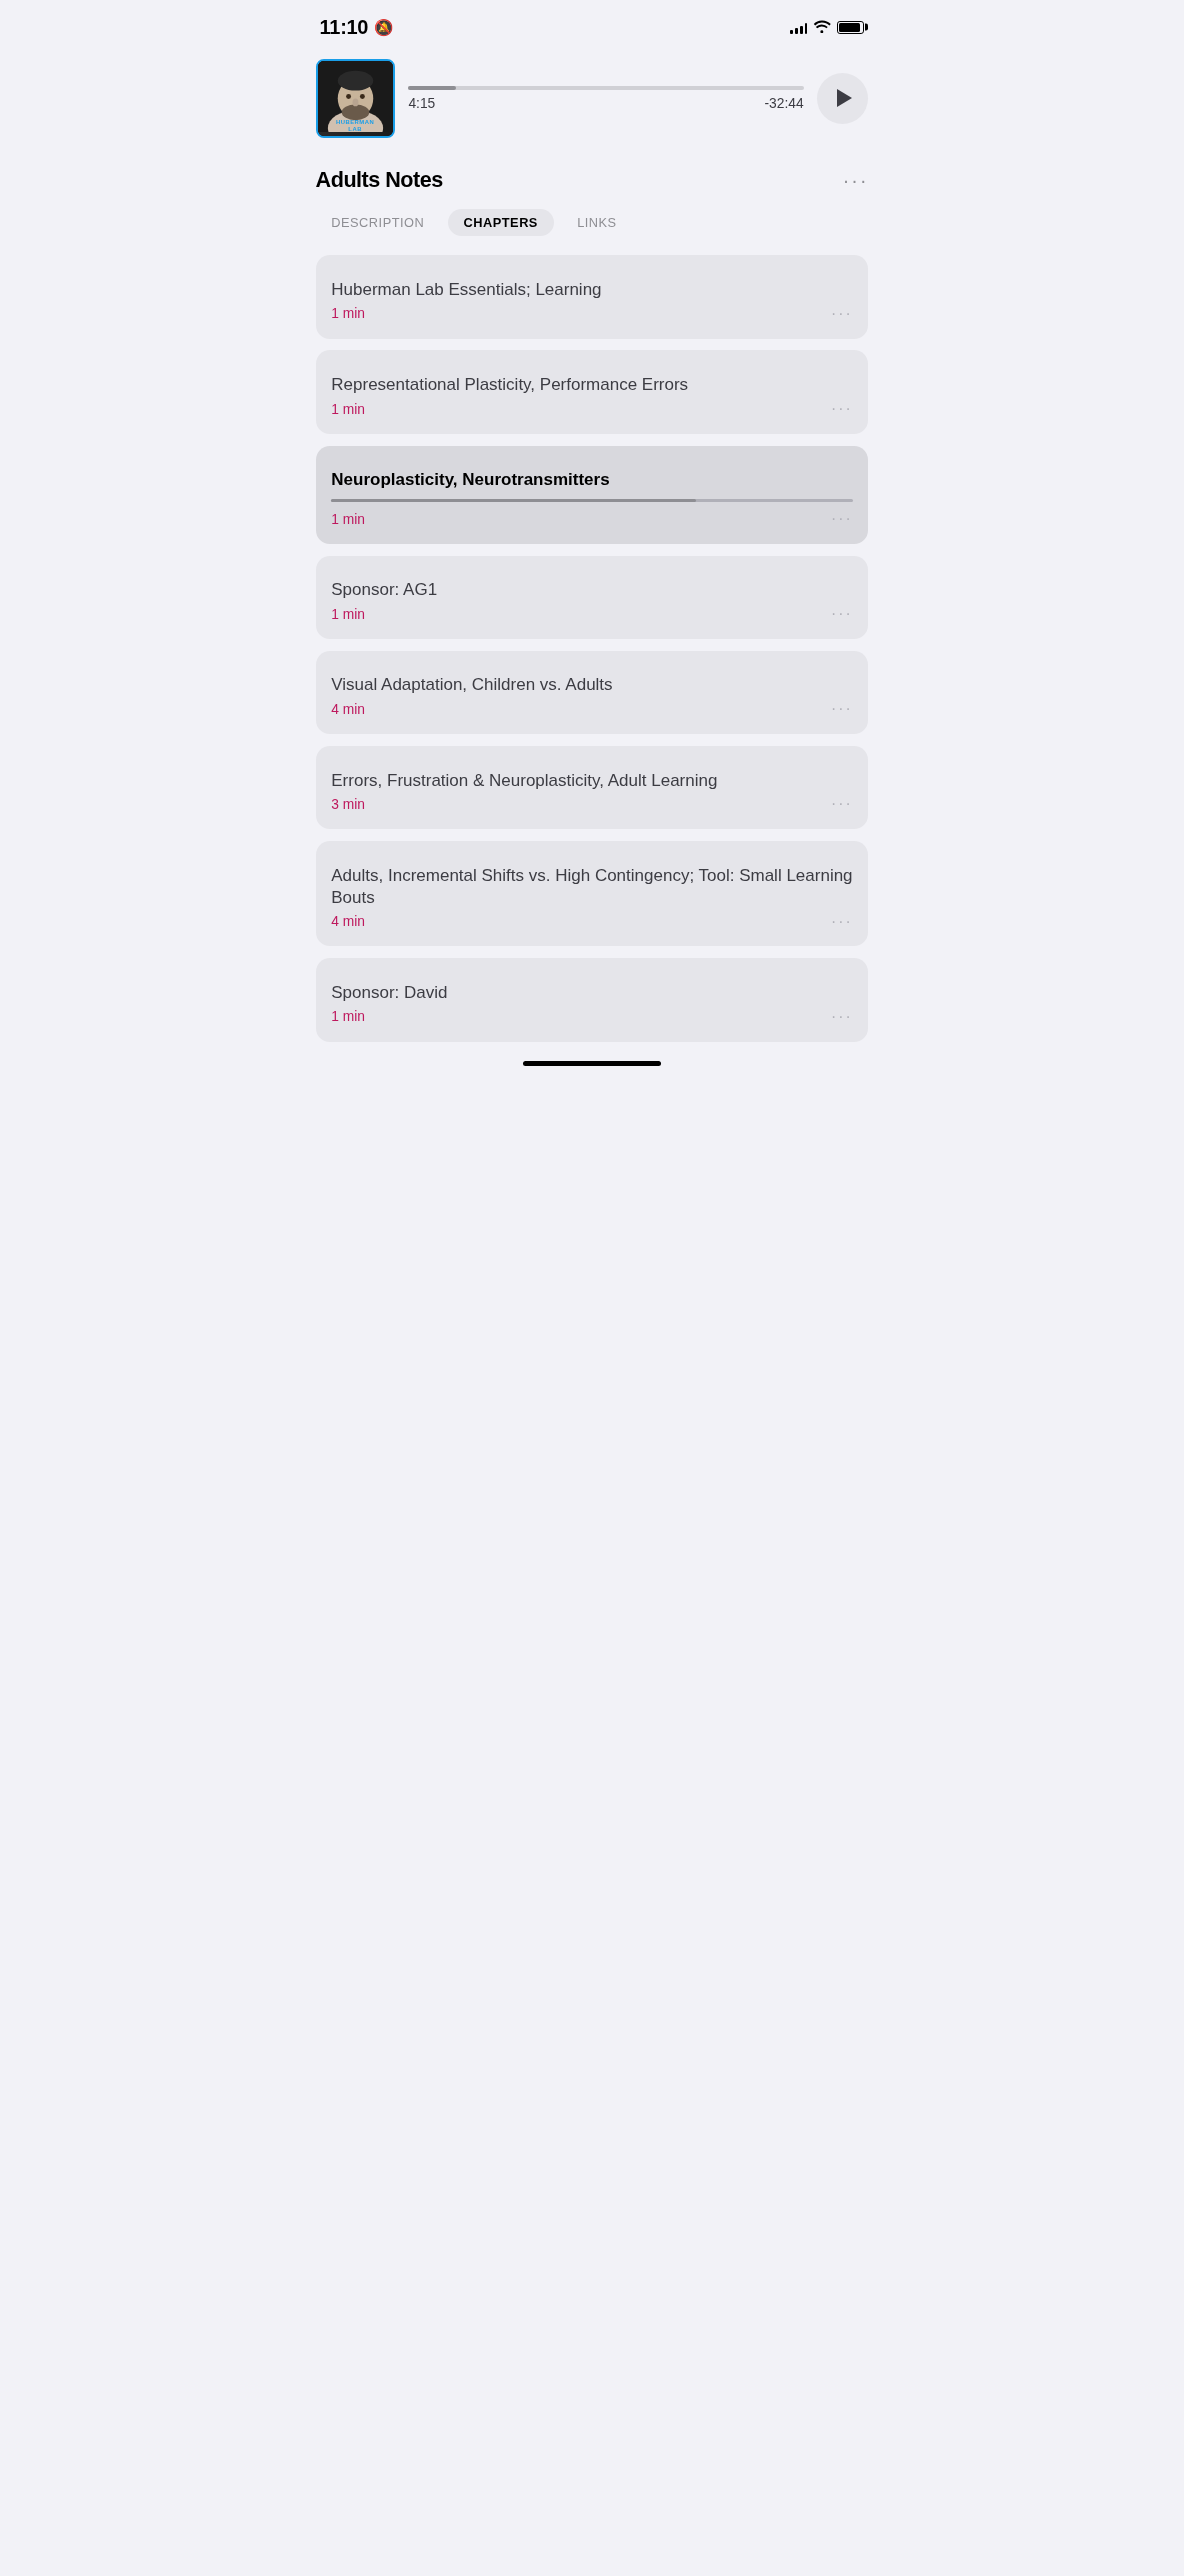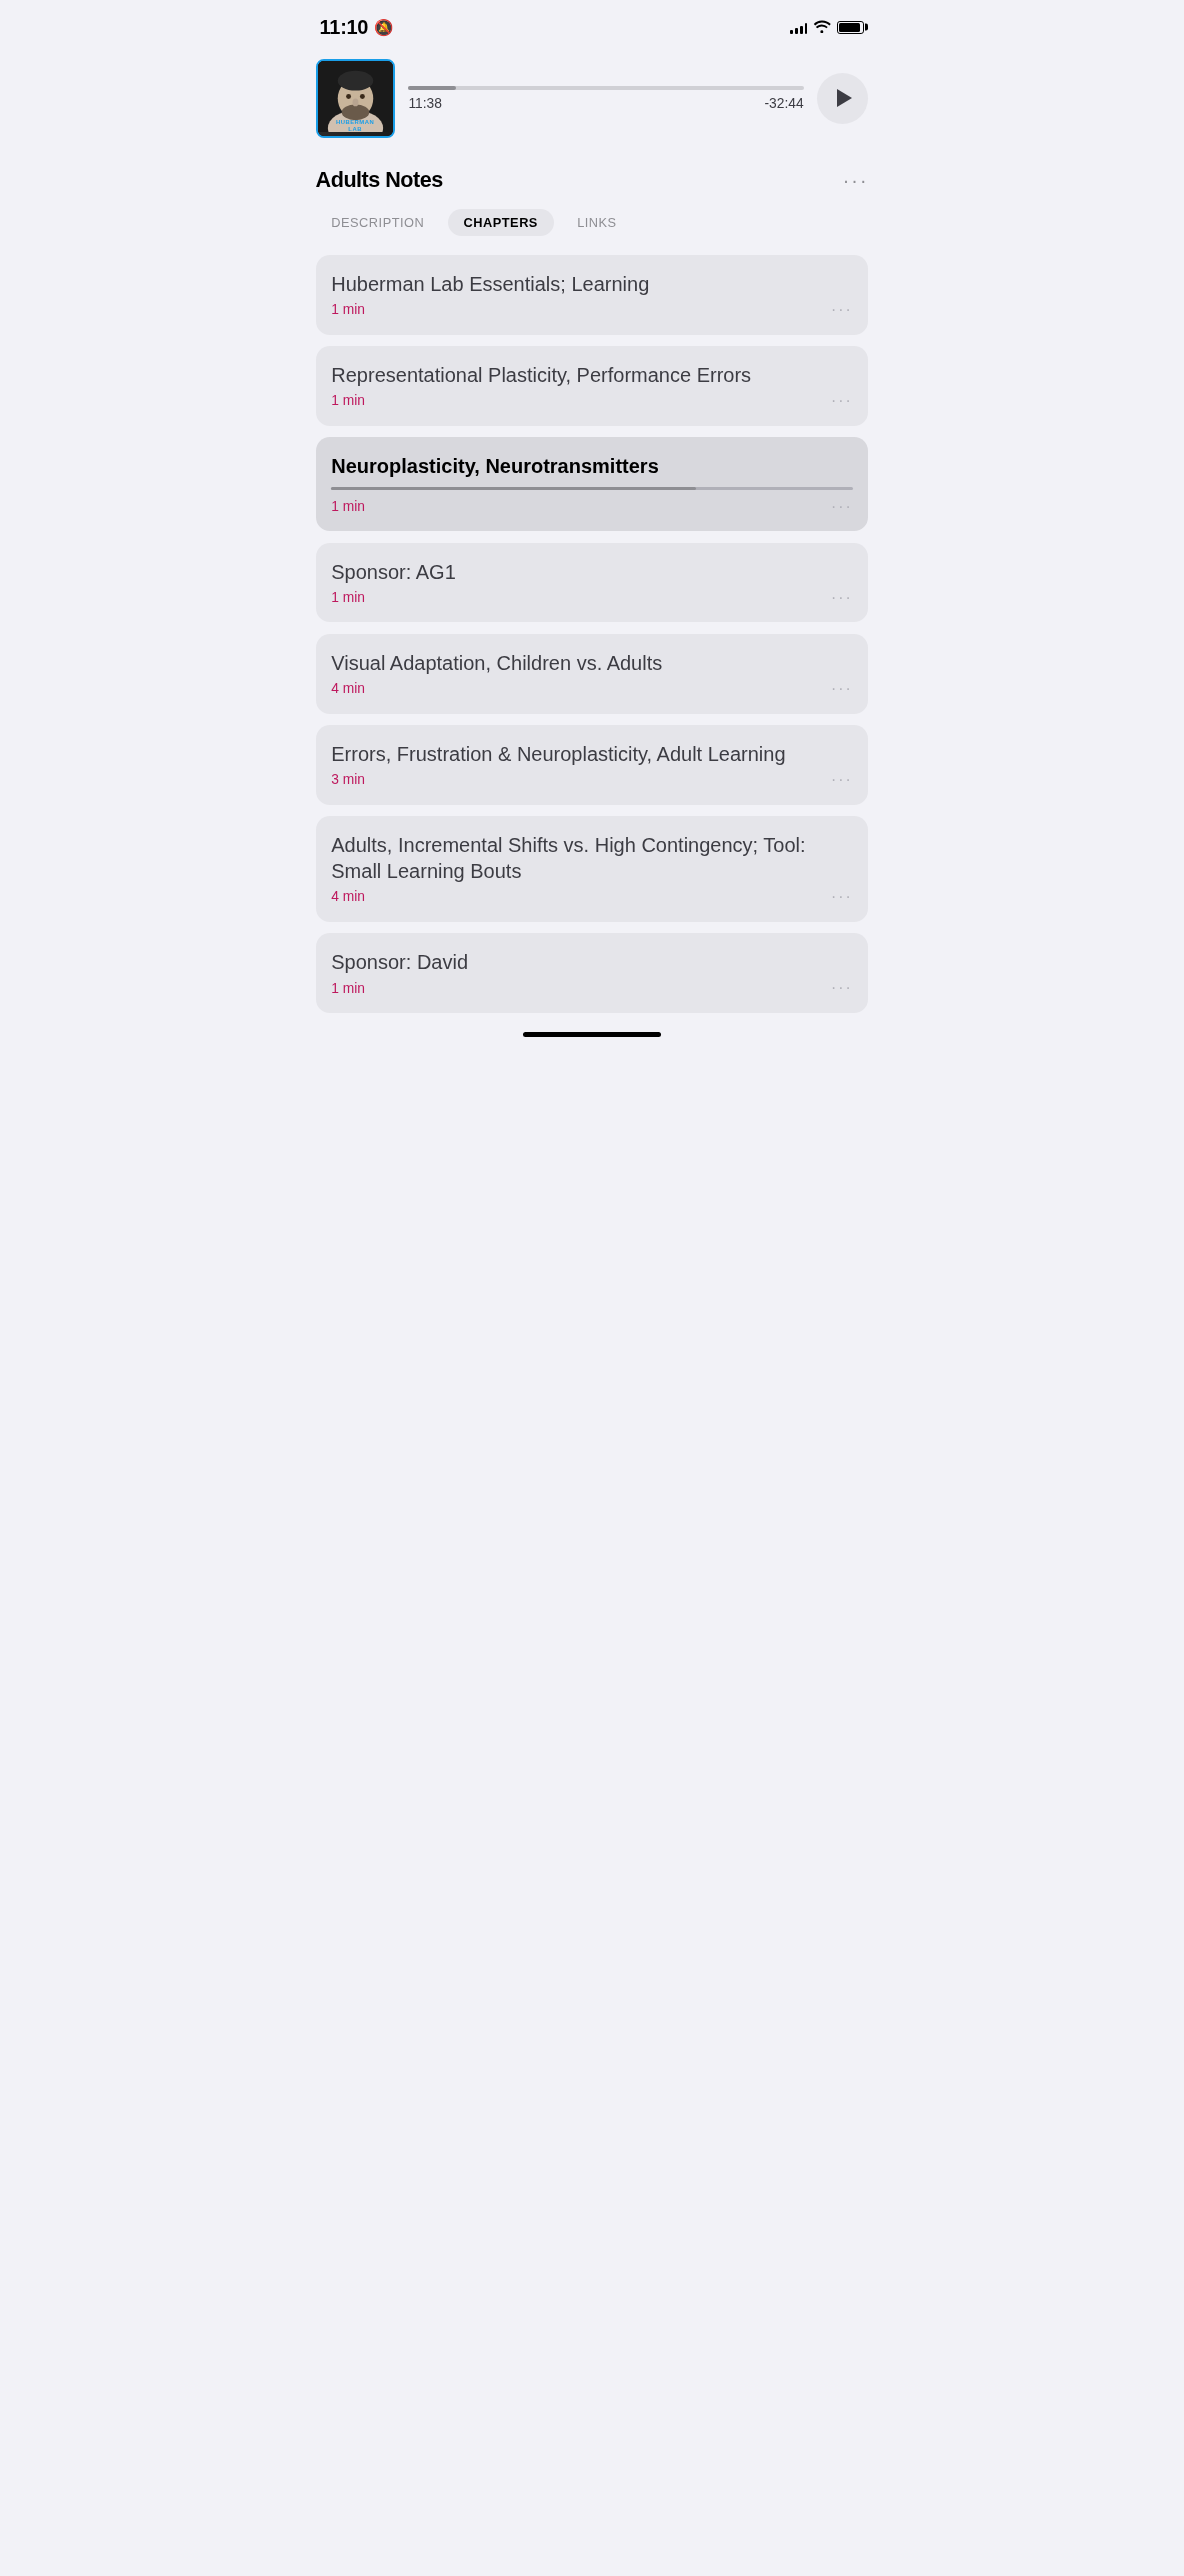--- a/index.html
+++ b/index.html
@@ -279,25 +279,26 @@
       padding: 15.7px 15.7px;
       margin-bottom: 11.8px;
       position: relative;
     }
 
     .chapter-card-active {
       background: #d8d8dd;
     }
 
     .chapter-title {
-      font-size: 20px;
+      font-size: 17px;
       color: #3c3c43;
       font-weight: 400;
       margin-bottom: 3.9px;
       line-height: 1.3;
+      margin-top: 8px;
     }
 
     .chapter-title-active {
       font-weight: 700;
       color: #000;
     }
 
     .chapter-progress {
       height: 2.9px;
       background: #b0b0b8;
@@ -395,21 +396,21 @@
         <div class="album-label-lab">LAB</div>
       </div>
     </div>
   </div>
 
   <div class="player-controls">
     <div class="progress-bar-container">
       <div class="progress-bar-fill" style="width: 12%;"></div>
     </div>
     <div class="time-row">
-      <span class="time-current">11:38</span>
+      <span class="time-current">4:15</span>
       <span class="time-remaining">-32:44</span>
     </div>
   </div>
 
   <button class="play-button">
     <div class="play-triangle"></div>
   </button>
 </div>
 
 <div class="episode-notes-section">

